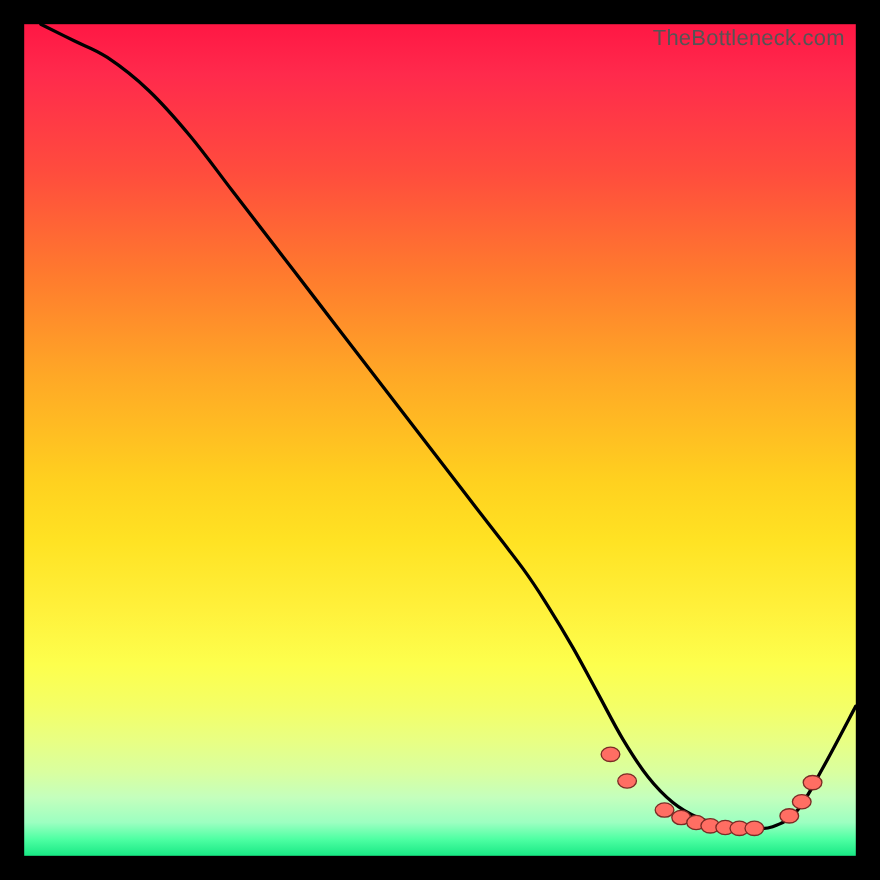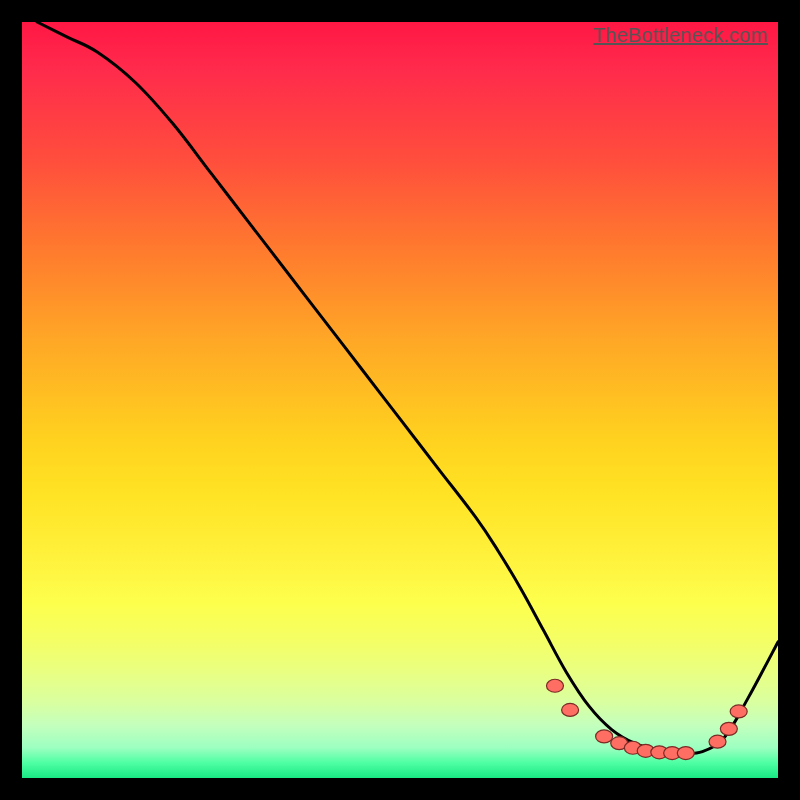--- a/index.html
+++ b/index.html
@@ -46,21 +46,20 @@
   }
   .watermark {
     position: absolute;
     top: 2px;
     right: 10px;
     color: #555;
     font-size: 20px;
     font-weight: 500;
     letter-spacing: 0.2px;
     user-select: none;
-    text-decoration: underline;
   }
   svg.curve {
     position: absolute;
     left: 0; top: 0;
     width: 756px;
     height: 756px;
     overflow: visible;
   }
   .dot {
     fill: #ff6e63;

